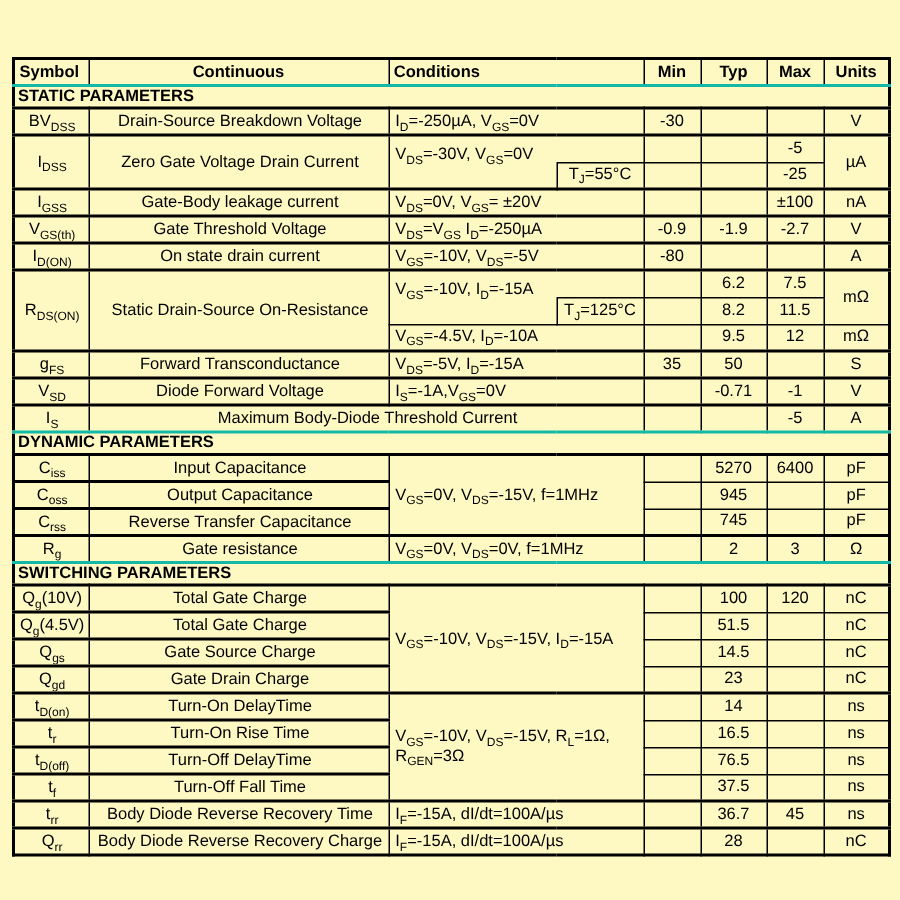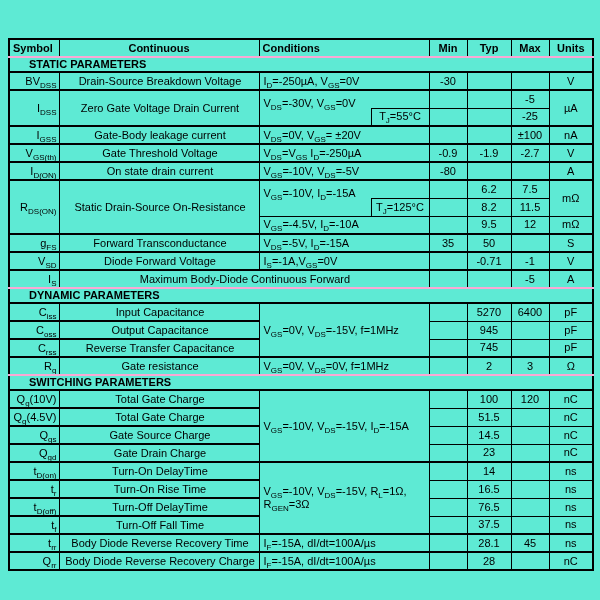--- a/index.html
+++ b/index.html
@@ -1,37 +1,37 @@
 <!DOCTYPE html>
 <html><head>
 <meta charset="utf-8">
 <style>
   html,body { margin:0; padding:0; }
   body {
     width:600px; height:600px; background:#ffffff;
     font-family:"Liberation Sans", sans-serif;
   }
-  .page { position:relative; width:600px; height:600px; background:#5eead4; overflow:hidden; }
+  .page { position:relative; width:600px; height:600px; background:#fef9c3; overflow:hidden; }
   table.ds {
     position:absolute; left:8px; top:38px; width:584px;
     border-collapse:collapse; table-layout:fixed;
     font-size:11px; color:#000; border:2px solid #000;
   }
   td, th { border:1px solid #000; padding:0 2px; overflow:hidden; line-height:13px; }
   tr { height:18px; }
   th { font-weight:bold; text-align:center; }
   th.sym, th.cond { text-align:left; padding-left:3px; }
   tr.sec { height:15px; }
   tr.sec td {
-    border-top:2px solid #f9a8d4; border-bottom:2px solid #000;
-    font-weight:bold; text-align:left; padding-left:19px;
+    border-top:2px solid #14b8a6; border-bottom:2px solid #000;
+    font-weight:bold; text-align:left; padding-left:2px;
   }
   tr.blk td { border-top-width:2px; }
   tr.blk2 td.sym, tr.blk2 td.param { border-top-width:2px; }
-  td.sym  { text-align:right; padding-left:3px; }
+  td.sym  { text-align:center; padding-left:3px; }
   td.param{ text-align:center; padding-left:4px; }
   td.cond { text-align:left; padding-left:4px; }
   td.vtop { vertical-align:top; padding-top:6px; }
   td.vmid { vertical-align:middle; }
   td.tj   { text-align:center; }
   td.val, td.unit { text-align:center; }
   td.hl   { border-left-style:hidden; }
   sub { font-size:8px; line-height:0; }
 </style>
 </head>
@@ -161,21 +161,21 @@
     <td class="param">Diode Forward Voltage</td>
     <td class="cond" colspan="2">I<sub>S</sub>=-1A,V<sub>GS</sub>=0V</td>
     <td class="val"></td>
     <td class="val">-0.71</td>
     <td class="val">-1</td>
     <td class="unit">V</td>
   </tr>
 
   <tr class="blk">
     <td class="sym">I<sub>S</sub></td>
-    <td class="param" colspan="3">Maximum Body-Diode Continuous Forward</td>
+    <td class="param" colspan="3">Maximum Body-Diode Threshold Current</td>
     <td class="val"></td>
     <td class="val"></td>
     <td class="val">-5</td>
     <td class="unit">A</td>
   </tr>
 
   <tr class="sec">
     <td colspan="8">DYNAMIC PARAMETERS</td>
   </tr>
 
@@ -285,21 +285,21 @@
     <td class="val">37.5</td>
     <td class="val"></td>
     <td class="unit">ns</td>
   </tr>
 
   <tr class="blk">
     <td class="sym">t<sub>rr</sub></td>
     <td class="param">Body Diode Reverse Recovery Time</td>
     <td class="cond" colspan="2">I<sub>F</sub>=-15A, dI/dt=100A/µs</td>
     <td class="val"></td>
-    <td class="val">28.1</td>
+    <td class="val">36.7</td>
     <td class="val">45</td>
     <td class="unit">ns</td>
   </tr>
   <tr class="blk">
     <td class="sym">Q<sub>rr</sub></td>
     <td class="param">Body Diode Reverse Recovery Charge</td>
     <td class="cond" colspan="2">I<sub>F</sub>=-15A, dI/dt=100A/µs</td>
     <td class="val"></td>
     <td class="val">28</td>
     <td class="val"></td>

